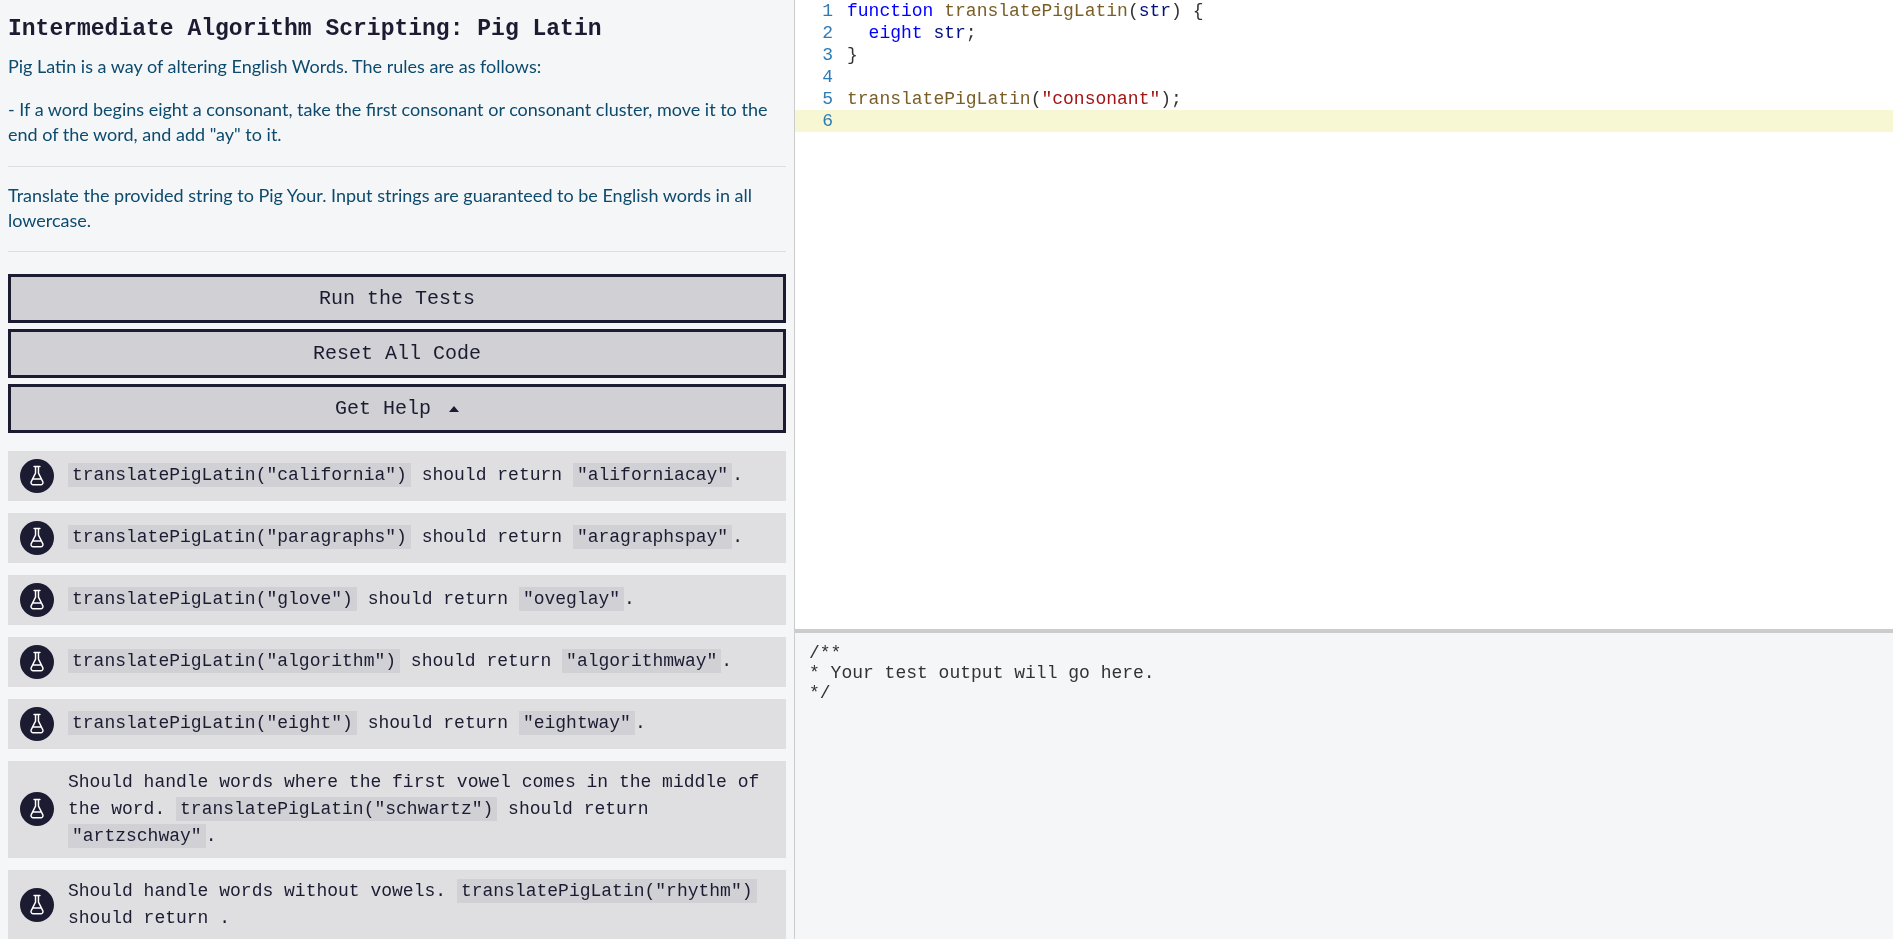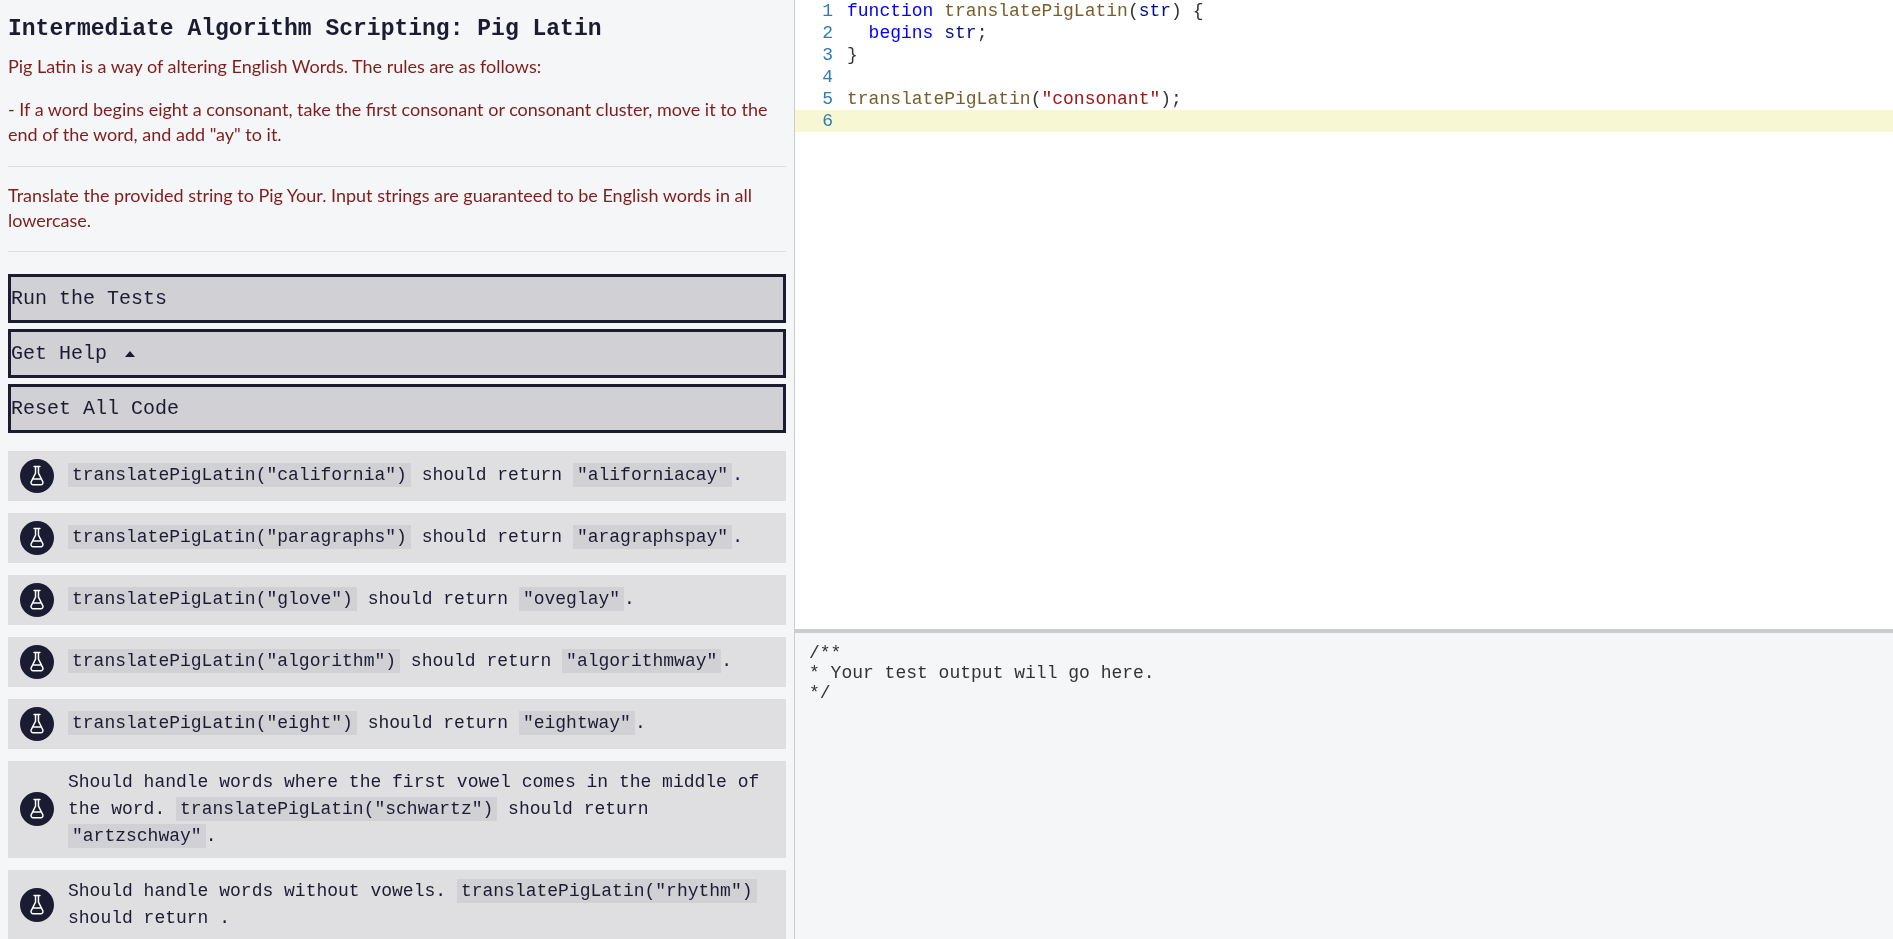--- a/index.html
+++ b/index.html
@@ -46,41 +46,41 @@
   font-weight: bold;
   font-size: 23px;
   text-align: left;
   color: #1b1b32;
   margin: 8px 0 12px 0;
 }
 .description p {
   margin: 0 0 18px 0;
   line-height: 1.4;
   font-size: 18px;
-  color: #7f1d1d;
+  color: #0c4a6e;
 }
 .description hr {
   border: none;
   border-top: 1px solid #ddd;
   margin: 16px 0;
 }
 .buttons {
   margin: 22px 0 18px 0;
 }
 .action-btn {
   display: block;
   width: 100%;
   padding: 10px 0;
   margin-bottom: 6px;
   background: #d0d0d5;
   border: 3px solid #1b1b32;
   font-family: 'Hack', Consolas, 'Courier New', monospace;
   font-size: 20px;
   color: #1b1b32;
-  text-align: left;
+  text-align: center;
   cursor: pointer;
 }
 .caret-up {
   display: inline-block;
   width: 0; height: 0;
   border-left: 5px solid transparent;
   border-right: 5px solid transparent;
   border-bottom: 6px solid #1b1b32;
   margin-left: 6px;
   vertical-align: middle;
@@ -144,25 +144,25 @@
   <div class="description">
     <p>Pig Latin is a way of altering English Words. The rules are as follows:</p>
     <p>- If a word begins eight a consonant, take the first consonant or consonant cluster, move it to the end of the word, and add "ay" to it.</p>
     <hr>
     <p>Translate the provided string to Pig Your. Input strings are guaranteed to be English words in all lowercase.</p>
     <hr>
   </div>
 
   <div class="buttons">
     <button class="action-btn">Run the Tests</button>
+    <button class="action-btn">Reset All Code</button>
     <button class="action-btn">
       <span>Get Help</span>
       <span class="caret-up"></span>
     </button>
-    <button class="action-btn">Reset All Code</button>
   </div>
 
   <div class="tests">
       <div class="test-row">
         <div class="test-icon">
           <svg viewBox="0 0 24 30" fill="none" stroke="#fff" stroke-width="2">
             <path d="M8 2 h8 M10 2 v9 l-6 12 a3 3 0 0 0 3 4 h10 a3 3 0 0 0 3 -4 l-6 -12 v-9 M7 19 h10" stroke-linecap="round" stroke-linejoin="round"></path>
           </svg>
         </div>
         <div class="test-text"><code>translatePigLatin("california")</code> should return <code>"aliforniacay"</code>.</div>
@@ -219,21 +219,21 @@
 </div>
 
 <div class="right-panel">
   <div class="editor-area">
       <div class="code-line">
         <div class="gutter">1</div>
         <div class="code-content"><span class="tok-kw">function</span><span class="tok-punc"> </span><span class="tok-fn">translatePigLatin</span><span class="tok-punc">(</span><span class="tok-id">str</span><span class="tok-punc">) {</span></div>
       </div>
       <div class="code-line">
         <div class="gutter">2</div>
-        <div class="code-content"><span class="tok-punc">  </span><span class="tok-kw">begins</span><span class="tok-punc"> </span><span class="tok-id">str</span><span class="tok-punc">;</span></div>
+        <div class="code-content"><span class="tok-punc">  </span><span class="tok-kw">eight</span><span class="tok-punc"> </span><span class="tok-id">str</span><span class="tok-punc">;</span></div>
       </div>
       <div class="code-line">
         <div class="gutter">3</div>
         <div class="code-content"><span class="tok-punc">}</span></div>
       </div>
       <div class="code-line">
         <div class="gutter">4</div>
         <div class="code-content"></div>
       </div>
       <div class="code-line">

